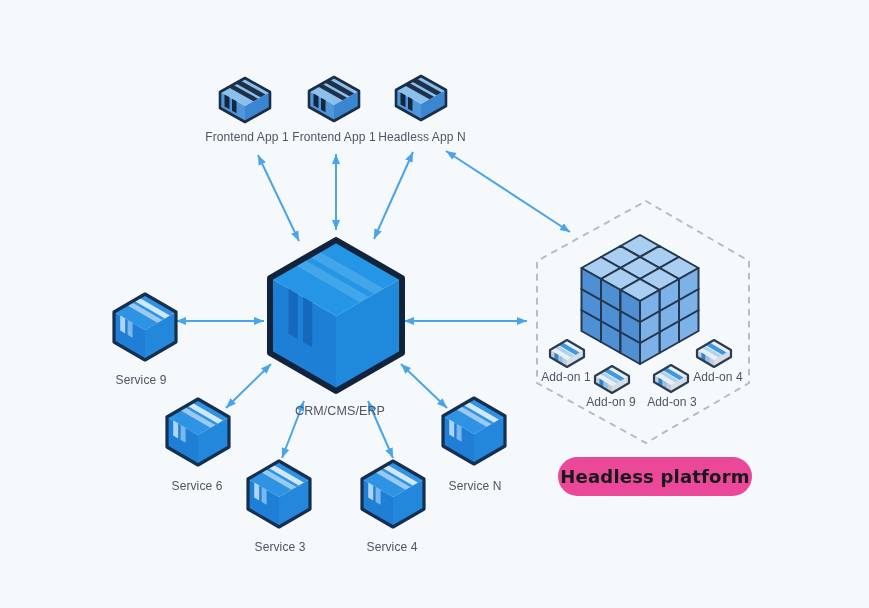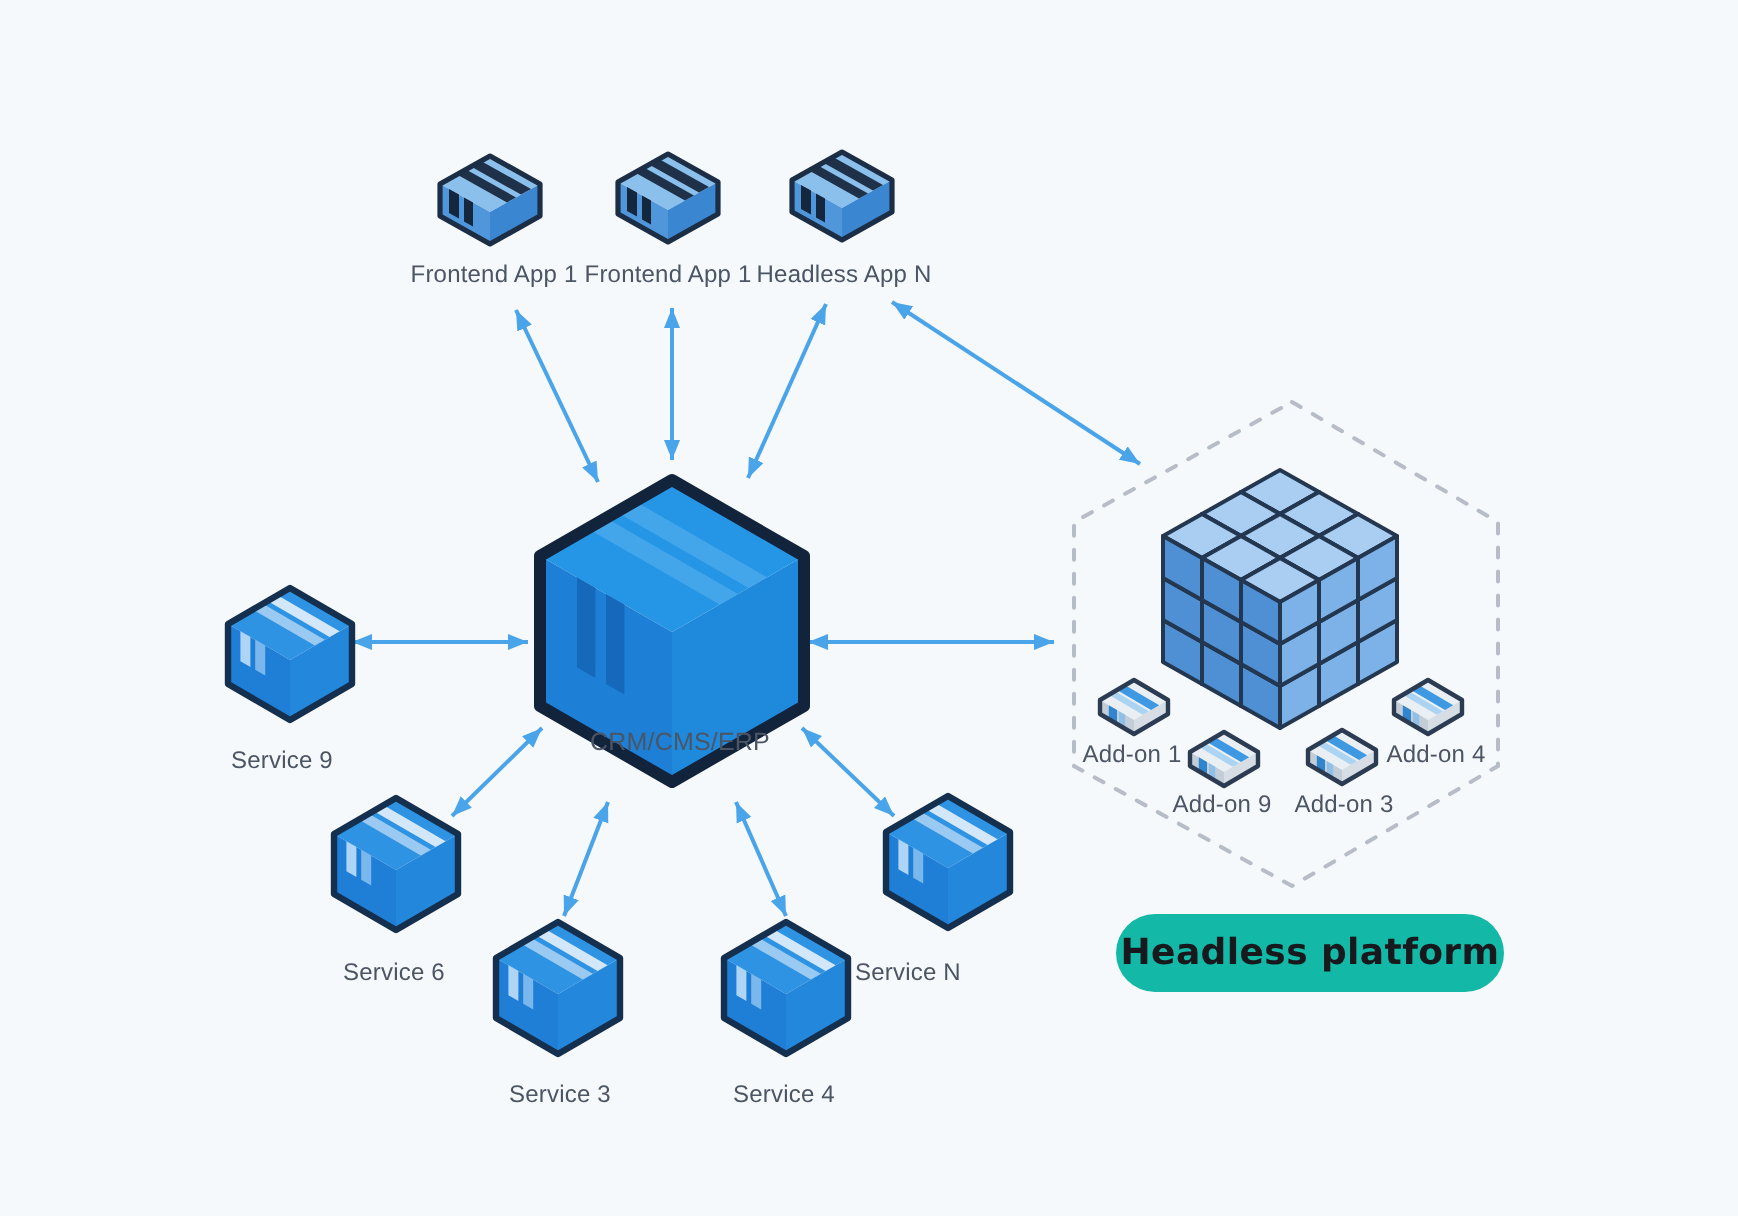--- a/index.html
+++ b/index.html
@@ -11,21 +11,21 @@
   #diagram-svg{position:absolute;left:0;top:0;}
   .lbl{
     position:absolute;transform:translate(-50%,-50%);
     font-size:12px;color:#4b5563;white-space:nowrap;letter-spacing:.1px;
   }
   .lbl.center-lbl{font-size:12.5px;color:#44506
 
 0;}
   .pill{
     position:absolute;left:558px;top:457px;width:194px;height:39px;
-    background:#14b8a6;border-radius:20px;
+    background:#ec4899;border-radius:20px;
     display:flex;align-items:center;justify-content:center;
     font-size:18px;font-weight:700;color:#17191d;letter-spacing:.2px;
     font-family:"DejaVu Sans","Liberation Sans",sans-serif;
   }
 </style>
 </head>
 <body>
 
 <div id="stage">
 
@@ -146,27 +146,27 @@
     <use href="#addon-box" x="567" y="352"></use>
     <use href="#addon-box" x="612" y="378"></use>
     <use href="#addon-box" x="671" y="377"></use>
     <use href="#addon-box" x="714" y="352"></use>
   </svg>
 
   <div class="lbl" style="left:247px;top:137px">Frontend App 1</div>
   <div class="lbl" style="left:334px;top:137px">Frontend App 1</div>
   <div class="lbl" style="left:422px;top:137px">Headless App N</div>
 
-  <div class="lbl center-lbl" style="left:340px;top:371px">CRM/CMS/ERP</div>
+  <div class="lbl center-lbl" style="left:340px;top:411px">CRM/CMS/ERP</div>
 
   <div class="lbl" style="left:141px;top:380px">Service 9</div>
   <div class="lbl" style="left:197px;top:486px">Service 6</div>
   <div class="lbl" style="left:280px;top:547px">Service 3</div>
   <div class="lbl" style="left:392px;top:547px">Service 4</div>
-  <div class="lbl" style="left:454px;top:486px">Service N</div>
+  <div class="lbl" style="left:475px;top:486px">Service N</div>
 
   <div class="lbl" style="left:566px;top:377px">Add-on 1</div>
   <div class="lbl" style="left:611px;top:402px">Add-on 9</div>
   <div class="lbl" style="left:672px;top:402px">Add-on 3</div>
   <div class="lbl" style="left:718px;top:377px">Add-on 4</div>
 
   <div class="pill">Headless platform</div>
 </div>
 
 </body></html>

